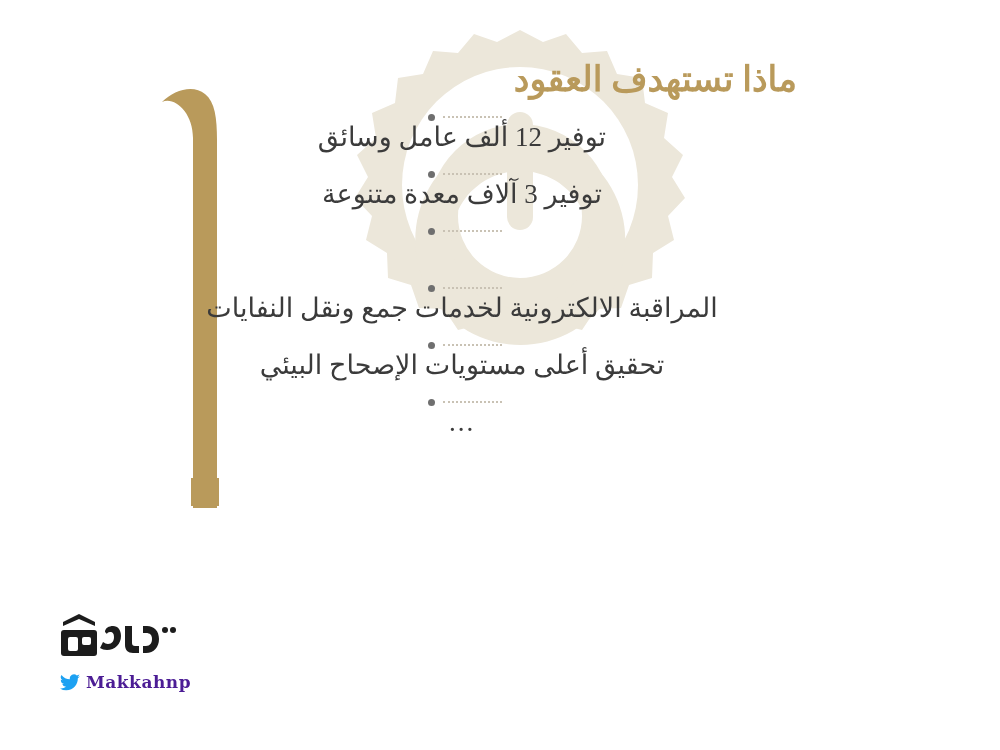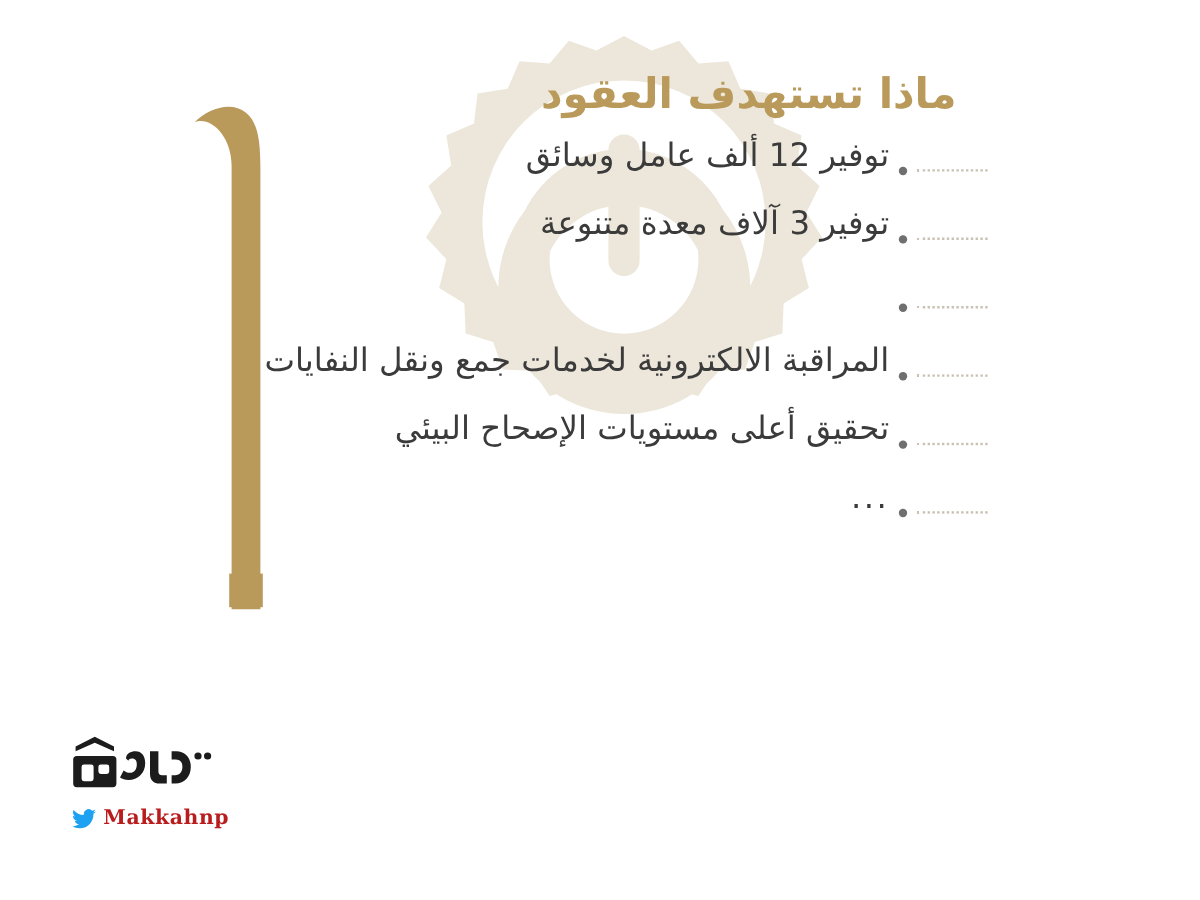--- a/index.html
+++ b/index.html
@@ -33,20 +33,21 @@
     z-index: 0;
   }
 
   
   .content {
     position: absolute;
     right: 175px;
     top: 58px;
     width: 720px;
     z-index: 2;
+    font-family: Liberation Serif, serif;
   }
 
   .title {
     font-size: 35px;
     font-weight: bold;
     color: #b99a5b;
     text-align: right;
     letter-spacing: 0px;
     line-height: 1.25;
     margin: 0 28px 12px 0;
@@ -56,21 +57,22 @@
 
   .list {
     list-style: none;
     margin: 0;
     padding: 0;
     direction: rtl;
   }
 
   .list-item {
     display: flex;
-    flex-direction: row;
+    flex-direction: column;
+    align-items: center;
     height: 57px;
     direction: rtl;
   }
 
   .bullet-wrap {
     display: flex;
     flex-direction: row;
     align-items: center;
     flex: 0 0 auto;
     width: 78px;
@@ -151,21 +153,21 @@
   .twitter-bird {
     width: 20px;
     height: 17px;
     flex: 0 0 auto;
   }
 
   .handle-text {
     font-family: "DejaVu Serif", "Liberation Serif", serif;
     font-size: 17px;
     font-weight: bold;
-    color: #b91c1c;
+    color: #4c1d95;
     letter-spacing: 0.5px;
   }
 </style>
 </head>
 <body>
 
 <div id="infographic">
 
   <svg class="gear-watermark" viewBox="0 0 470 470" aria-hidden="true">
     <g fill="#ece7da">

